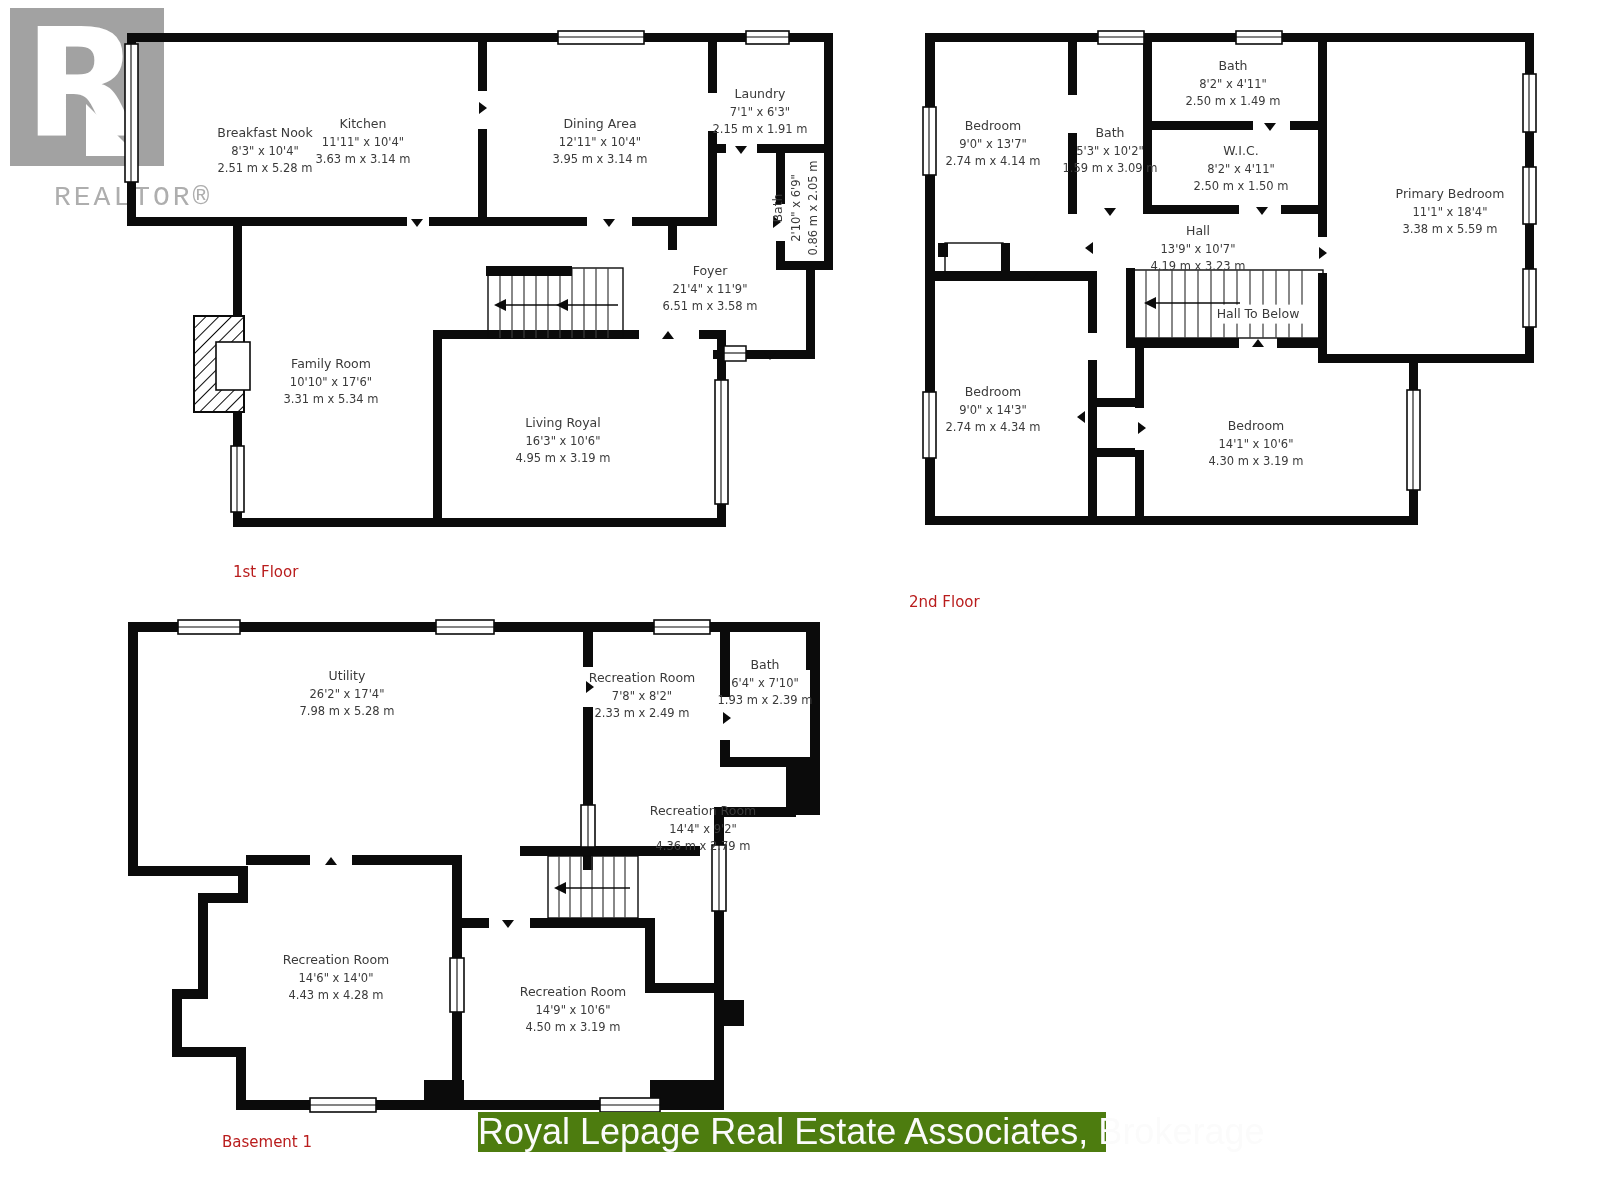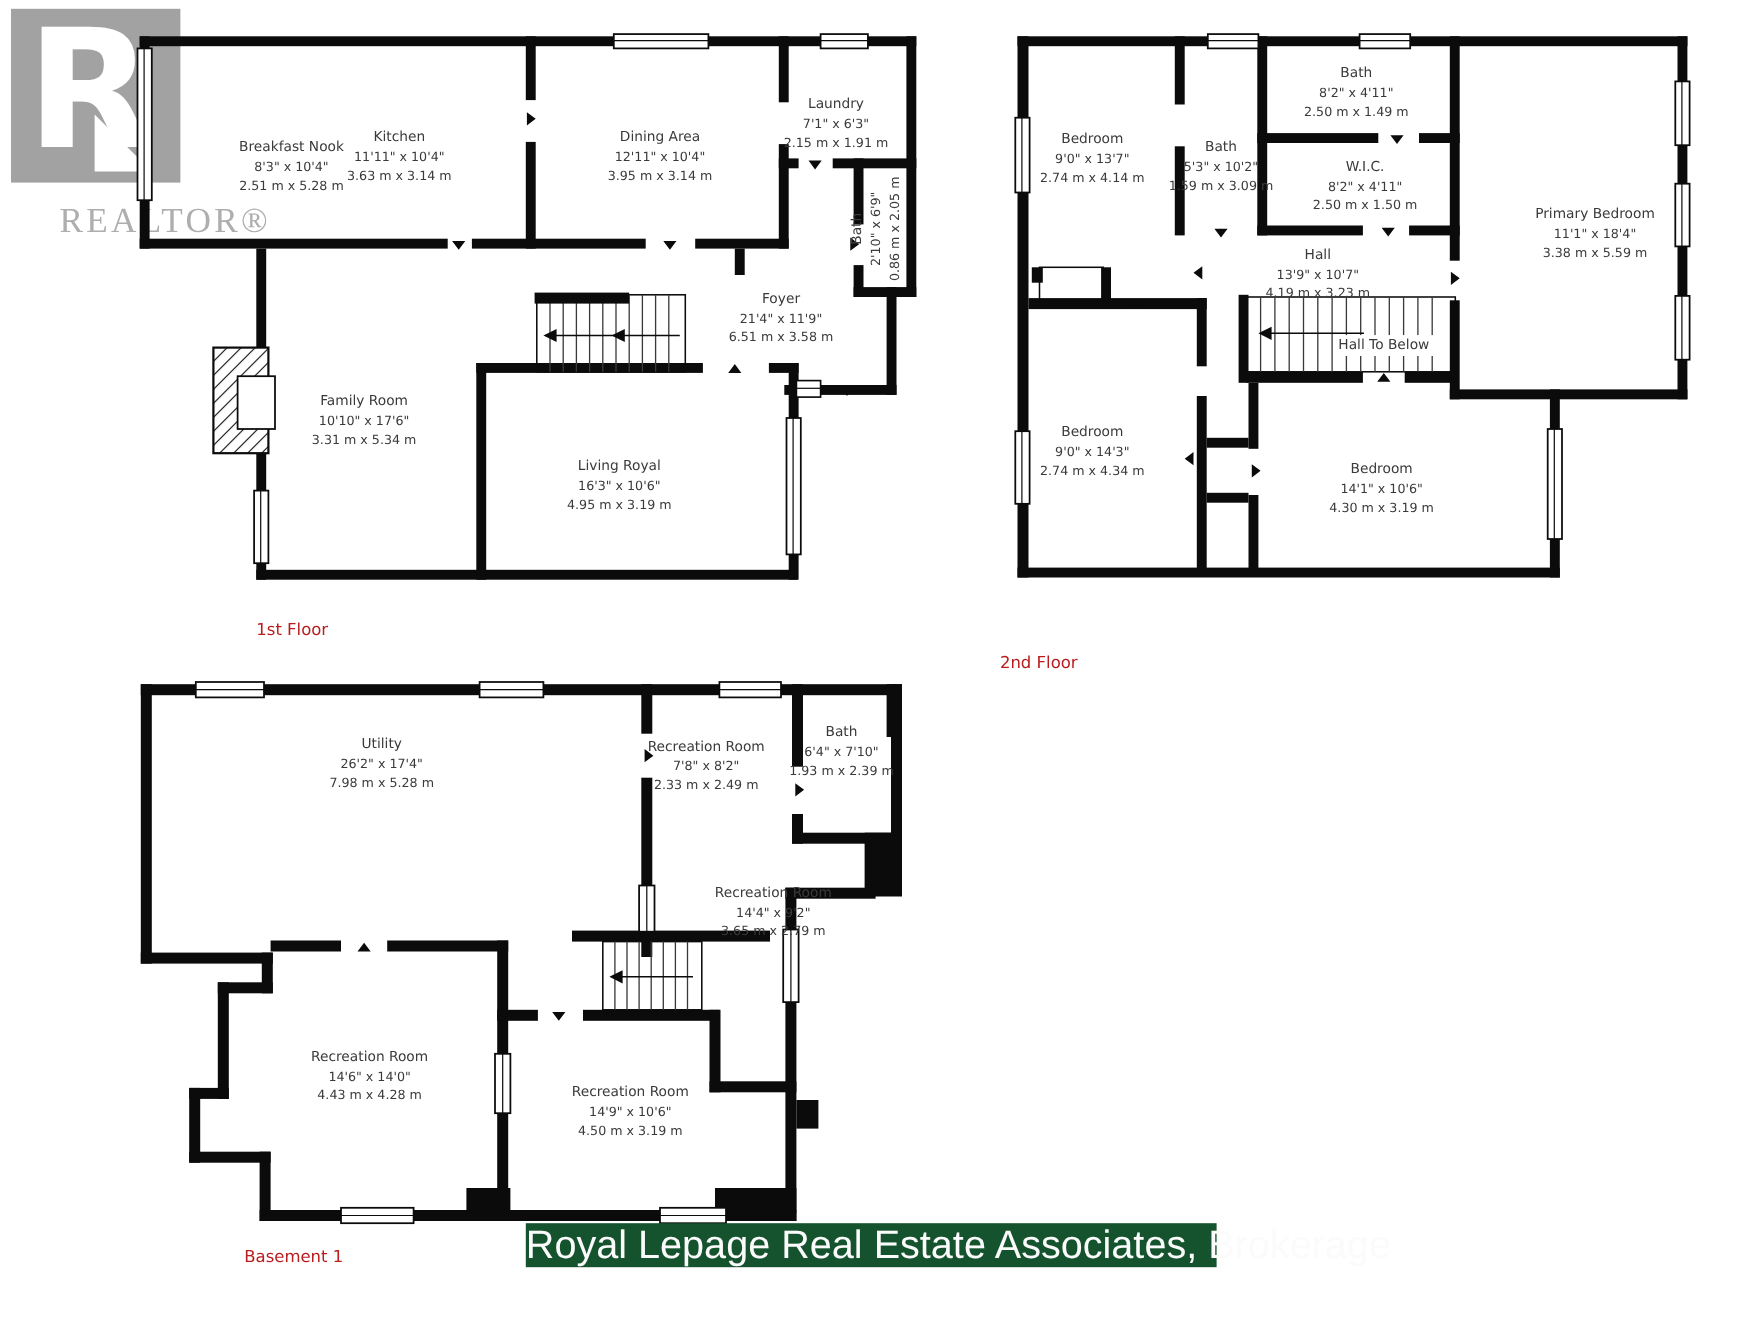--- a/index.html
+++ b/index.html
@@ -20,24 +20,24 @@
   .room .dim{font-size:11.5px;}
   .room.rot{transform:translate(-50%,-50%) rotate(-90deg);}
   .room.small-note .nm{background:#ffffff;padding:0 4px;}
   .floor-caption{position:absolute;font-size:15px;color:#b91c1c;z-index:2;}
   .realtor-mark{position:absolute;left:10px;top:8px;z-index:0;}
   .r-box{position:relative;width:154px;height:158px;background:#a2a2a2;}
   .r-box .r-letter{position:absolute;left:14px;top:-12px;font-size:150px;font-weight:bold;color:#ffffff;
                    font-family:"DejaVu Sans","Liberation Sans",sans-serif;}
   .r-tri{position:absolute;left:76px;bottom:10px;width:0;height:0;
          border-right:52px solid transparent;border-bottom:52px solid #ffffff;}
-  .r-text{margin-top:16px;font-size:32px;color:#aeaeae;letter-spacing:3px;
-          font-family:Liberation Serif, serif;margin-left:44px;}
+  .r-text{margin-top:16px;font-size:28px;color:#aeaeae;letter-spacing:3px;
+          font-family:Liberation Mono, monospace;margin-left:44px;}
   .brokerage{position:absolute;left:478px;top:1112px;width:628px;height:40px;z-index:2;
-             background:#14532d;color:#fbfbfb;font-size:36px;line-height:40px;text-align:center;
+             background:#4d7c0f;color:#fbfbfb;font-size:36px;line-height:40px;text-align:center;
              white-space:nowrap;font-family:"Liberation Sans",sans-serif;}
 </style>
 </head>
 <body>
 
 <div class="canvas">
 
   <div class="realtor-mark">
     <div class="r-box">
       <span class="r-letter">R</span>
@@ -333,21 +333,21 @@
     <div class="dim">2.33 m x 2.49 m</div>
   </div>
   <div class="room" style="left:765px;top:683px">
     <div class="nm">Bath</div>
     <div class="dim">6'4" x 7'10"</div>
     <div class="dim">1.93 m x 2.39 m</div>
   </div>
   <div class="room" style="left:703px;top:829px">
     <div class="nm">Recreation Room</div>
     <div class="dim">14'4" x 9'2"</div>
-    <div class="dim">3.65 m x 2.79 m</div>
+    <div class="dim">4.36 m x 2.79 m</div>
   </div>
   <div class="room" style="left:336px;top:978px">
     <div class="nm">Recreation Room</div>
     <div class="dim">14'6" x 14'0"</div>
     <div class="dim">4.43 m x 4.28 m</div>
   </div>
   <div class="room" style="left:573px;top:1010px">
     <div class="nm">Recreation Room</div>
     <div class="dim">14'9" x 10'6"</div>
     <div class="dim">4.50 m x 3.19 m</div>

